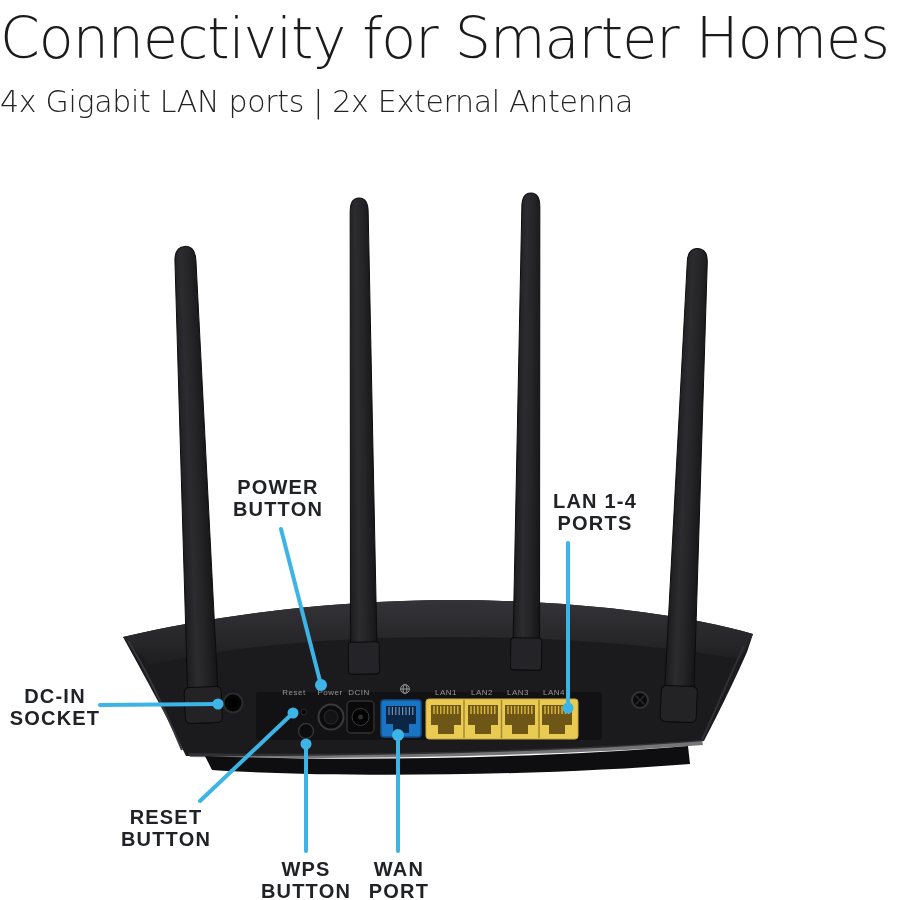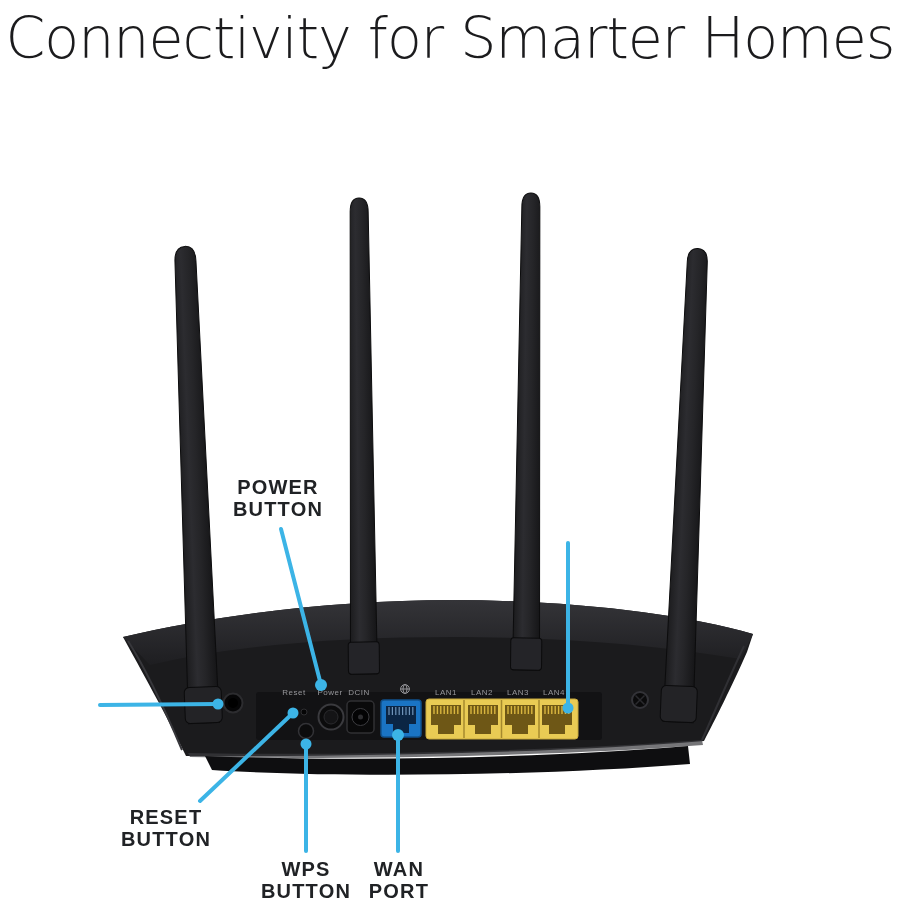--- a/index.html
+++ b/index.html
@@ -1,33 +1,34 @@
 <!DOCTYPE html>
 <html><head>
 <meta charset="utf-8">
 <style>
   html,body{margin:0;padding:0;background:#fff;}
   #canvas{position:relative;width:900px;height:900px;background:#ffffff;overflow:hidden;
           font-family:"Liberation Sans","DejaVu Sans",sans-serif;}
   #router-svg{position:absolute;left:0;top:0;width:900px;height:900px;z-index:1;}
-  .hdr{position:absolute;left:0;width:900px;text-align:center;z-index:2;color:#1b1b1d;}
+  .hdr{position:absolute;left:0;width:900px;z-index:2;color:#1b1b1d;}
   #title{top:0px;font-family:"DejaVu Sans","Liberation Sans",sans-serif;
          font-size:57px;font-weight:200;letter-spacing:-1px;line-height:76px;}
   #subtitle{top:80px;font-family:"DejaVu Sans","Liberation Sans",sans-serif;
             font-size:30px;font-weight:200;letter-spacing:-0.3px;line-height:44px;color:#232326;}
   .callout{position:absolute;transform:translateX(-50%);text-align:center;z-index:3;
            font-weight:700;color:#202225;font-size:20px;line-height:22px;letter-spacing:1.2px;white-space:nowrap;}
   .panel-label{font-size:8px;letter-spacing:.5px;fill:#96969a;font-family:"Liberation Sans",sans-serif;}
 </style>
 </head>
 <body>
 
 <div id="canvas">
 
   <div id="title" class="hdr">Connectivity for Smarter Homes</div>
+  <div id="subtitle" class="hdr">4x Gigabit LAN ports | 2x External Antenna</div>
 
   <svg id="router-svg" viewBox="0 0 900 900">
     <defs>
       <linearGradient id="antG" x1="0" y1="0" x2="1" y2="0">
         <stop offset="0" stop-color="#1b1b1d"></stop>
         <stop offset="0.35" stop-color="#2c2c30"></stop>
         <stop offset="0.6" stop-color="#252528"></stop>
         <stop offset="1" stop-color="#151517"></stop>
       </linearGradient>
       <linearGradient id="topG" x1="0" y1="0" x2="0" y2="1">
@@ -208,20 +209,28 @@
 
       <line x1="398" y1="735" x2="398" y2="851" stroke="#3cb4e6"></line>
       <circle cx="398" cy="735" r="6" stroke="none" fill="#3cb4e6"></circle>
     </g>
   </svg>
 
   <div class="callout" style="left:278px;top:476px">
     <div>POWER</div>
     <div>BUTTON</div>
   </div>
+  <div class="callout" style="left:595px;top:490px">
+    <div>LAN 1-4</div>
+    <div>PORTS</div>
+  </div>
+  <div class="callout" style="left:55px;top:685px">
+    <div>DC-IN</div>
+    <div>SOCKET</div>
+  </div>
   <div class="callout" style="left:166px;top:806px">
     <div>RESET</div>
     <div>BUTTON</div>
   </div>
   <div class="callout" style="left:306px;top:858px">
     <div>WPS</div>
     <div>BUTTON</div>
   </div>
   <div class="callout" style="left:399px;top:858px">
     <div>WAN</div>

